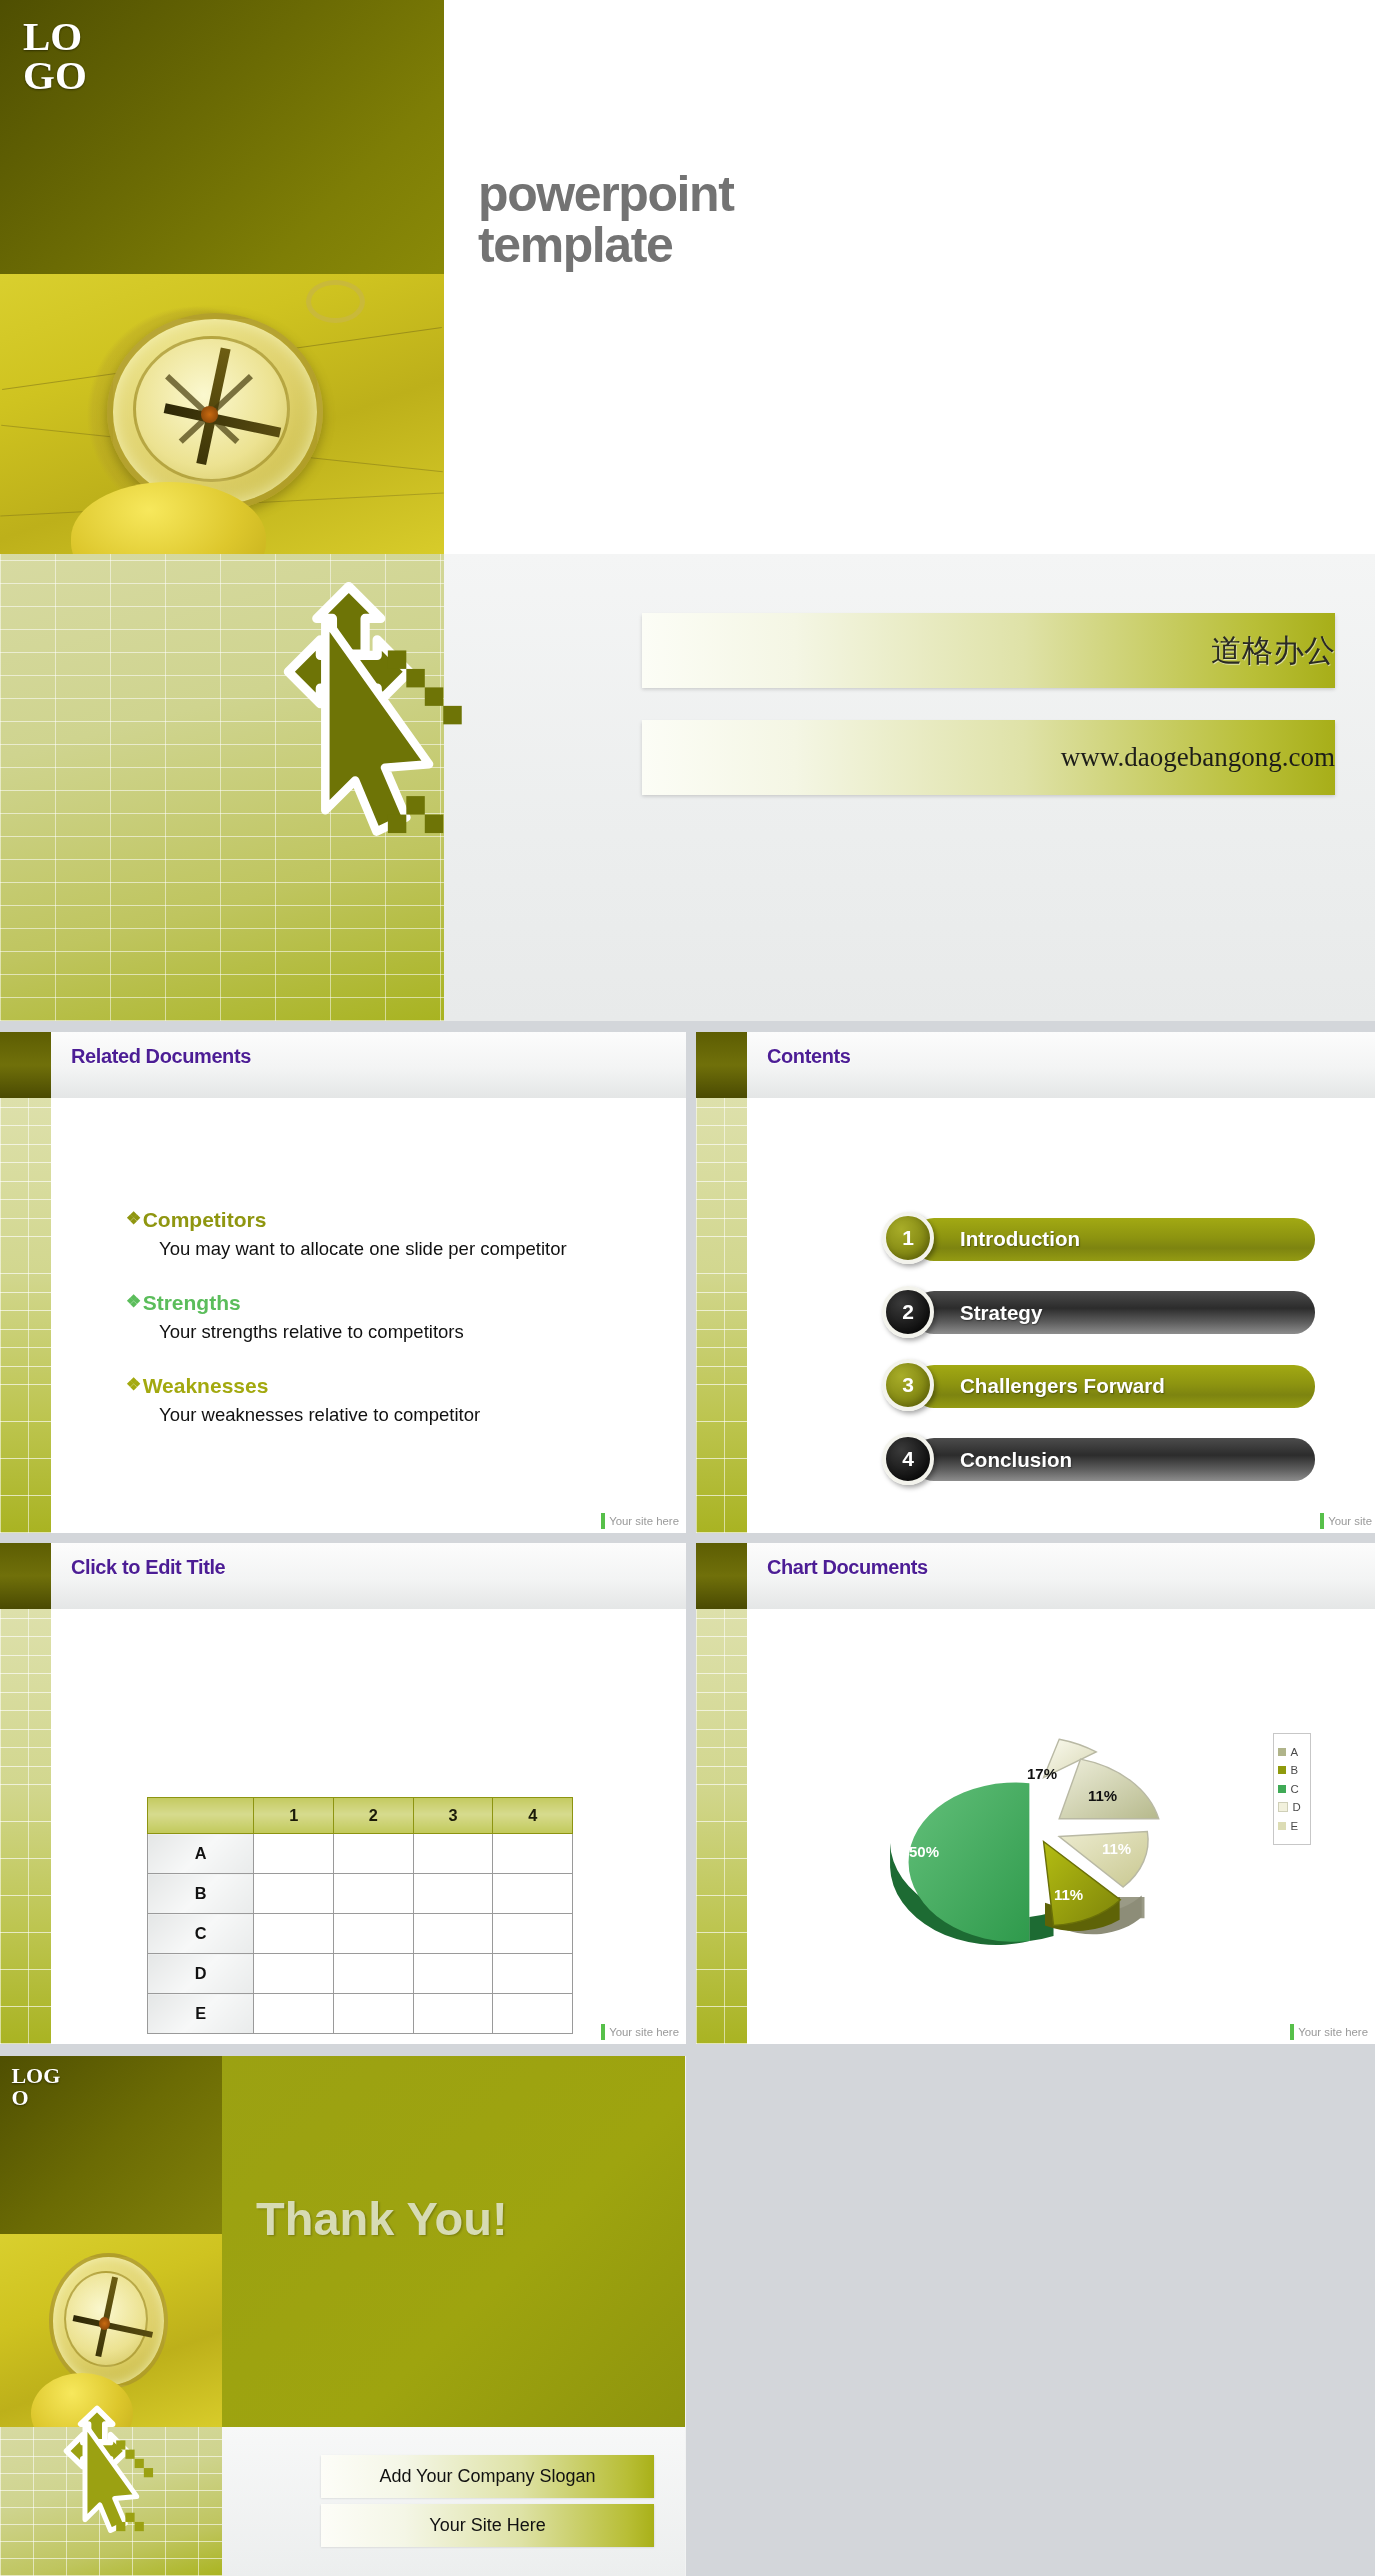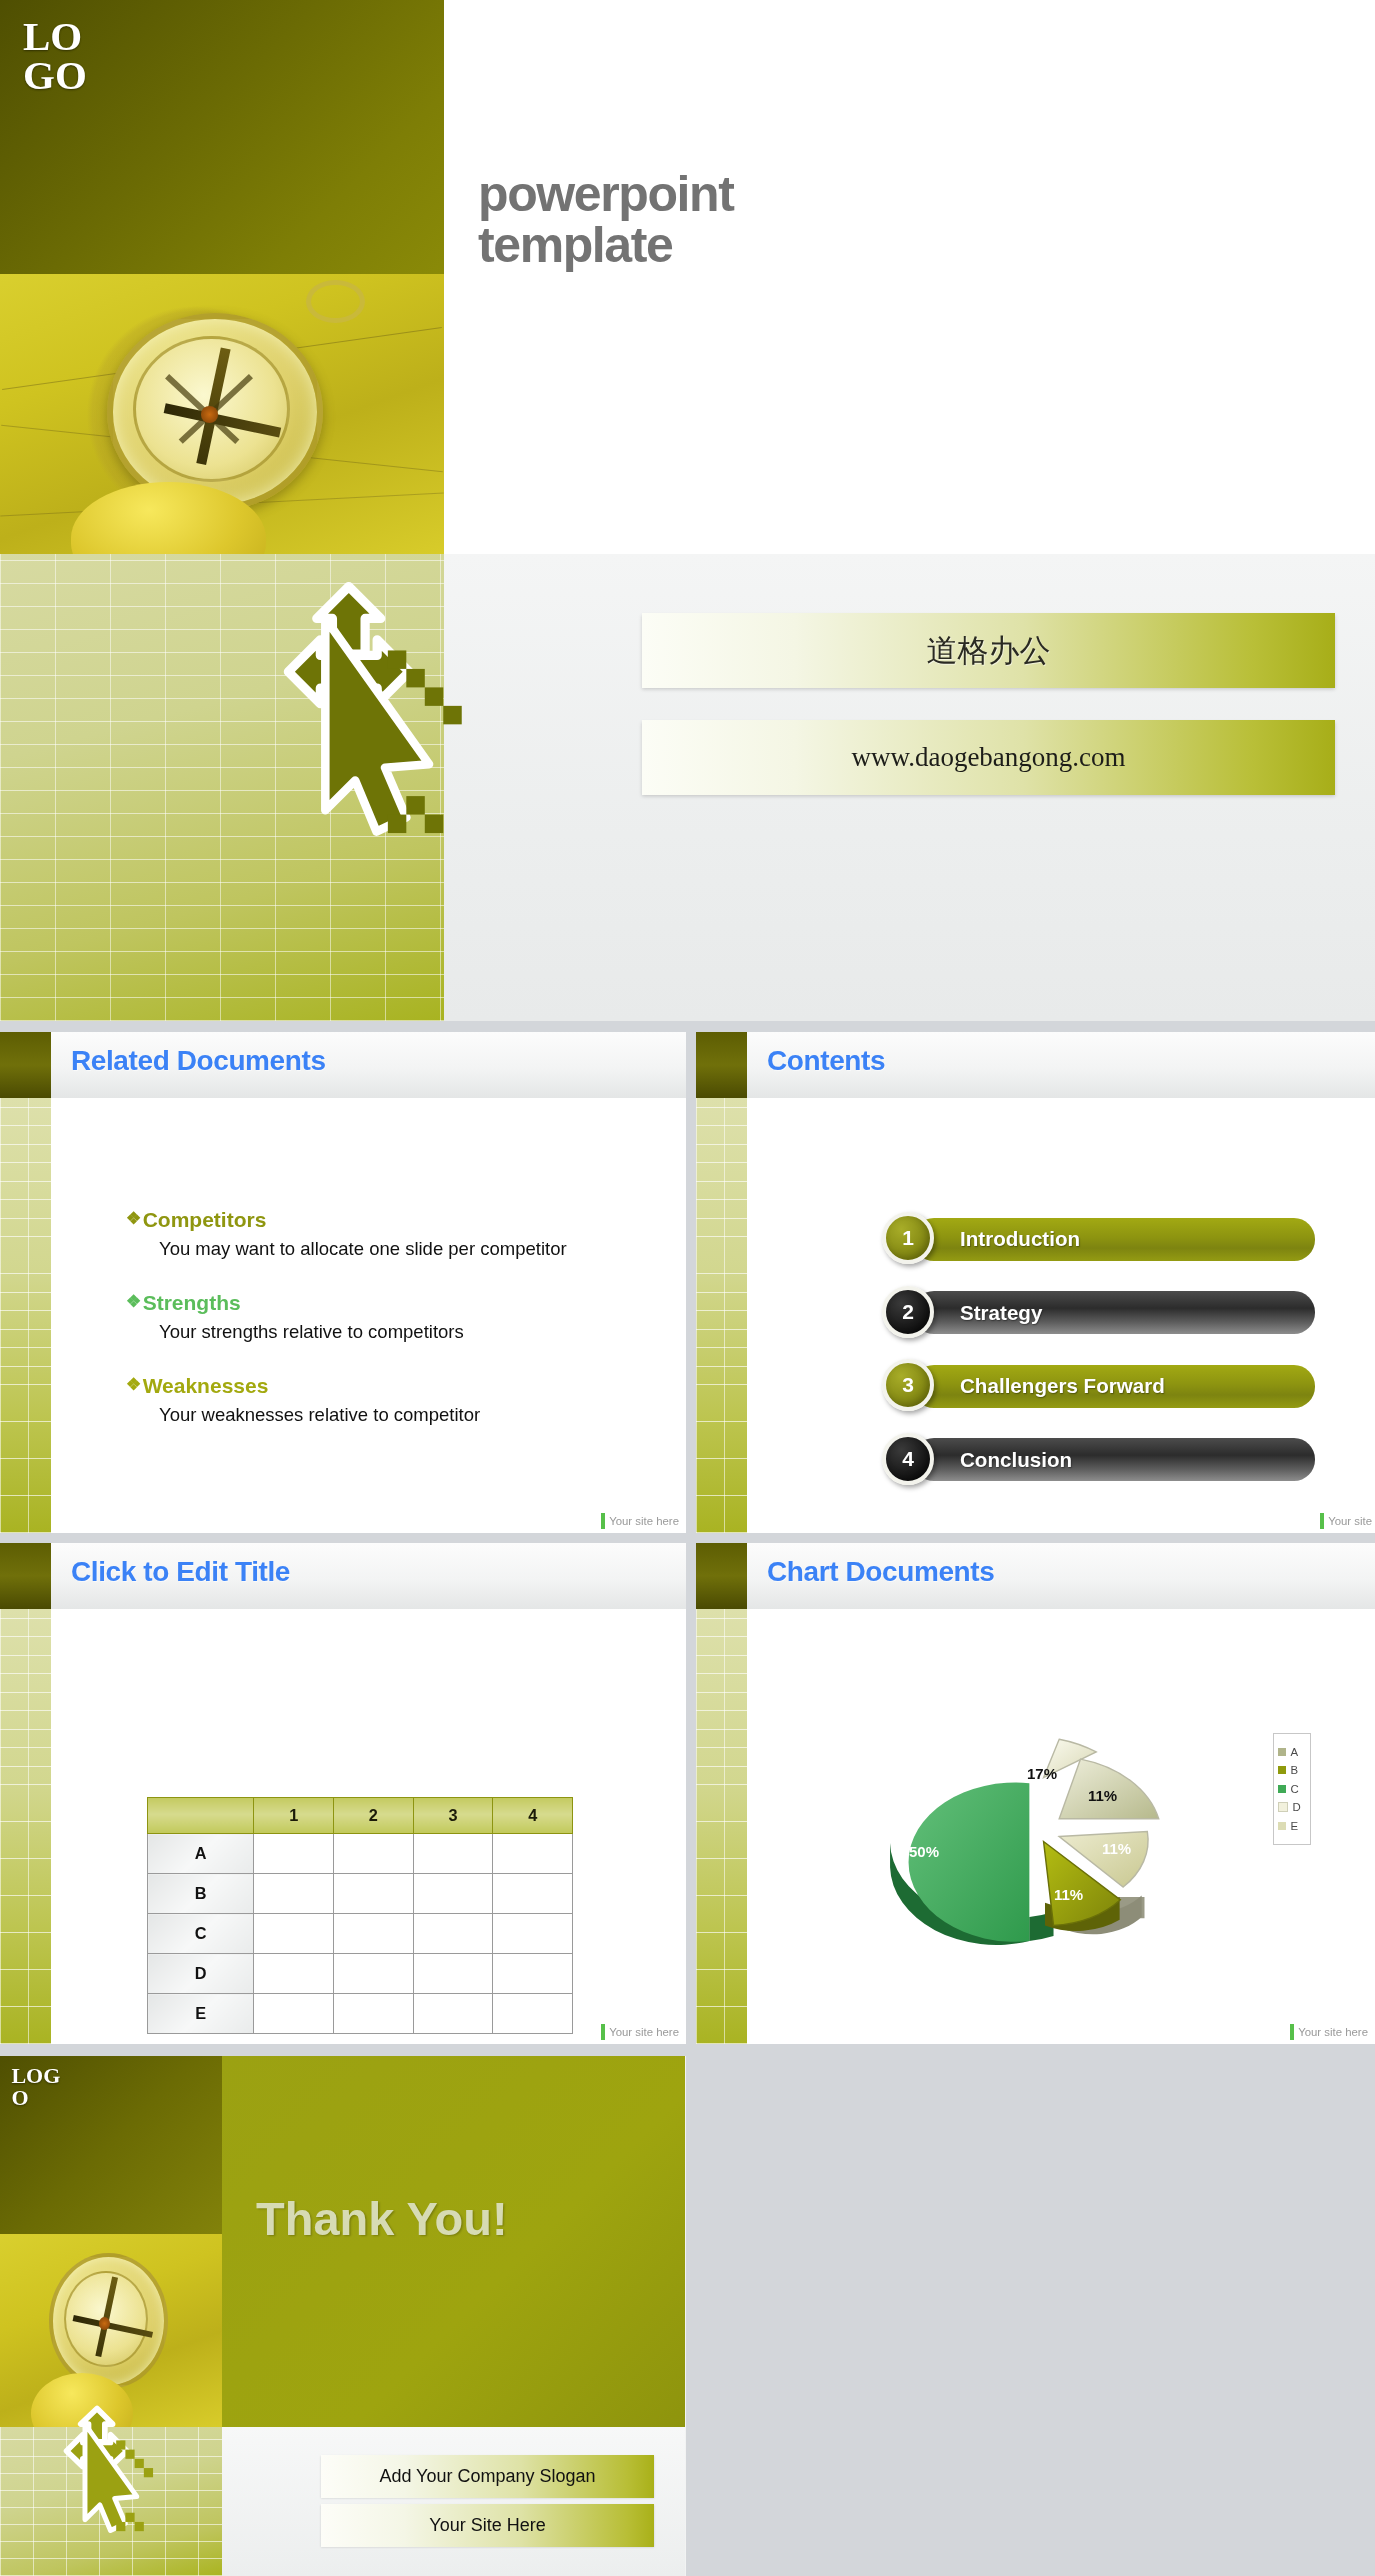--- a/index.html
+++ b/index.html
@@ -68,34 +68,34 @@
 
   
   .cursor-art{position:absolute;left:281px;top:519px;width:235px;height:405px;}
   .cursor-art svg{width:100%;height:100%;}
 
   .cover-title{position:absolute;left:478px;top:169px;width:782px;
      font-size:50px;font-weight:700;color:#737373;line-height:1.02;letter-spacing:-1.4px;}
 
   .cover-box{position:absolute;height:75px;
      background:linear-gradient(90deg,#fcfdf6 0%,#f4f6e4 22%,#dfe2a8 55%,#b9bf38 88%,#a7ae18 100%);
-     box-shadow:0 2.1px 3.6px rgba(0,0,0,.17);display:flex;align-items:center;justify-content:center;}
+     box-shadow:0 2.1px 3.6px rgba(0,0,0,.17);display:flex;align-items:center;justify-content:flex-end;}
   #cover-box-cn{left:642px;top:613px;width:693px;}
   #cover-box-url{left:642px;top:720px;width:693px;}
   .cover-box-cn-text{font-family:"Liberation Serif",serif;font-size:31px;color:#2a2a22;
      text-shadow:0.7px 0.7px 0.7px rgba(255,255,255,.6);}
   .cover-box-url-text{font-family:"Liberation Serif",serif;font-size:27px;color:#1d1d19;}
 
   
   .s-headbar{position:absolute;left:0;top:0;width:100%;height:66px;
      background:linear-gradient(180deg,#fcfcfc 0%,#f3f4f4 55%,#e4e6e6 100%);
      border-bottom:0.7px solid #d7d9d9;}
   .s-headtab{position:absolute;left:0;top:0;width:51px;height:66px;
      background:linear-gradient(180deg,#5d5d03 0%,#70700a 50%,#4a4a02 100%);}
-  .s-title{position:absolute;left:71px;top:12.8px;font-size:28px;font-weight:700;color:#3b82f6;
+  .s-title{position:absolute;left:71px;top:12.8px;font-size:20px;font-weight:700;color:#4c1d95;
      text-shadow:0.7px 0.7px 0 rgba(255,255,255,.6);letter-spacing:-0.4px;}
   .s-side{position:absolute;left:0;top:66px;width:51px;bottom:0;
      background:
        repeating-linear-gradient(0deg, rgba(255,255,255,.65) 0 0.7px, rgba(255,255,255,0) 0.7px 18.5px),
        repeating-linear-gradient(90deg, rgba(255,255,255,.55) 0 0.7px, rgba(255,255,255,0) 0.7px 28px),
        linear-gradient(180deg,#dde0ab 0%,#d2d78f 40%,#bcc44d 75%,#a9b322 100%);}
   .s-body{position:absolute;left:51px;top:66px;right:0;bottom:0;background:#fff;}
   .s-footer{position:absolute;right:7px;bottom:4.3px;display:flex;align-items:center;gap:4.3px;}
   .s-footer .bar{width:4.3px;height:15.6px;background:#57c04a;}
   .s-footer .txt{font-size:11.4px;color:#9a9a9a;}

